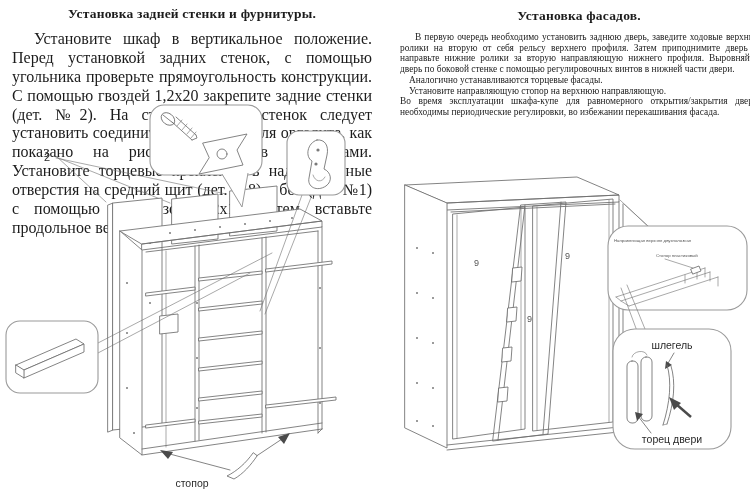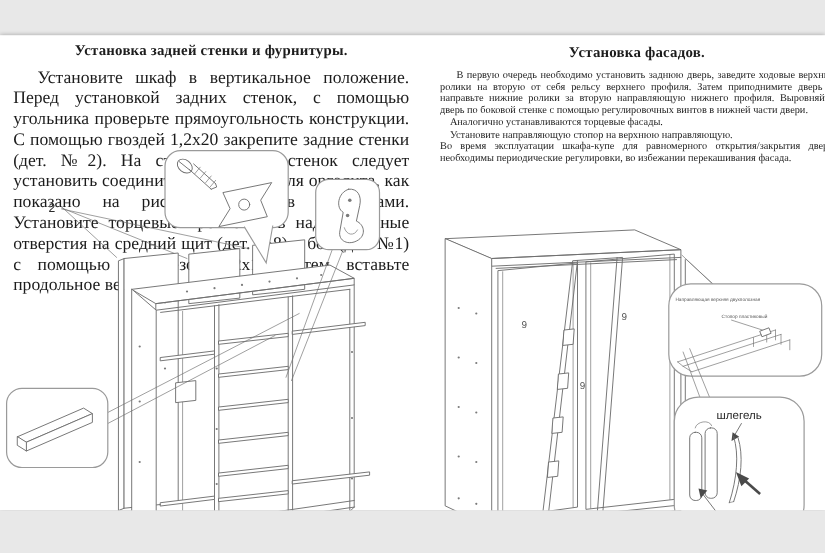--- a/index.html
+++ b/index.html
@@ -1,20 +1,19 @@
 <!DOCTYPE html>
 <html><head>
 <meta charset="utf-8">
 <style>
   html,body{margin:0;padding:0;background:#e8e8e8;}
   .page{
-    position:relative;width:750px;height:432px;background:#ffffff;
+    position:relative;width:750px;height:503px;background:#ffffff;
     font-family:"Liberation Serif",serif;color:#1c1c1c;overflow:hidden;
     box-shadow:0 0 4px rgba(0,0,0,.3);
-    margin-top:32px;
   }
   .col{position:absolute;}
   .col-left{left:12px;top:6px;width:360px;}
   .col-right{left:400px;top:8px;width:358px;}
   h2.sec-title{font-size:13.5px;font-weight:bold;text-align:center;margin:0 0 8px 0;letter-spacing:.2px;}
   .col-left p{font-size:16px;line-height:1.18;text-align:justify;margin:0;text-indent:22px;}
   .col-right p{font-size:9.4px;line-height:1.14;text-align:justify;margin:0;}
   .col-right p.p1{text-indent:15px;font-family:Liberation Serif, serif;}
   .col-right p.p2,.col-right p.p3{text-indent:9px;}
   svg.diagram{position:absolute;top:103px;height:400px;width:375px;}

